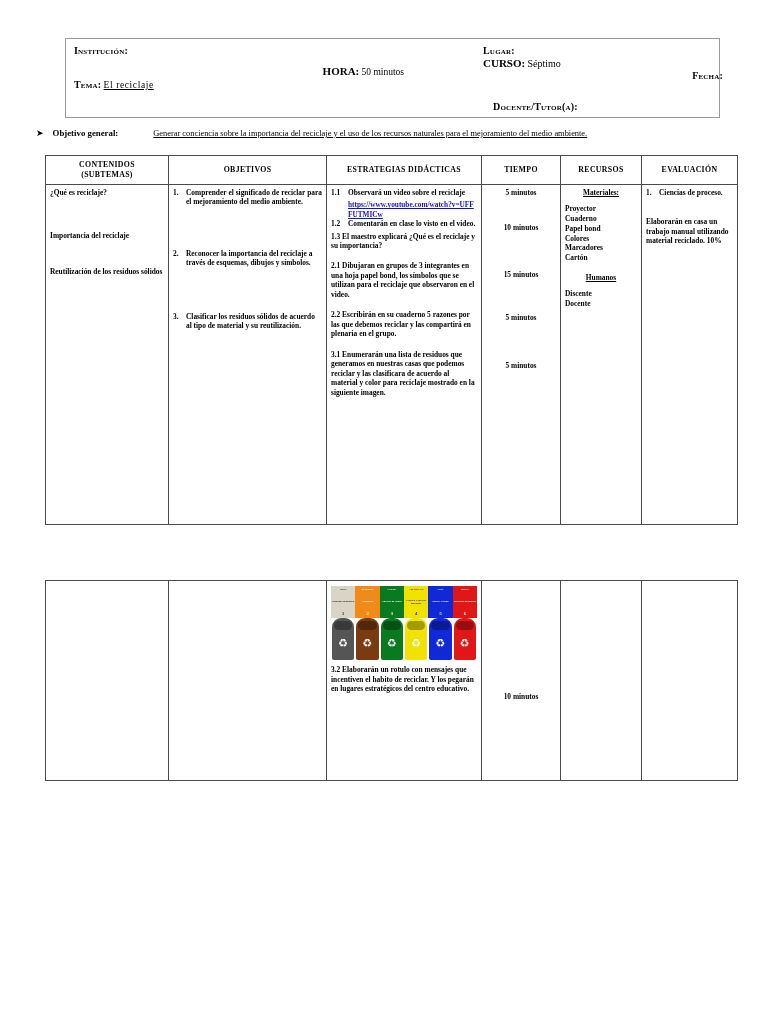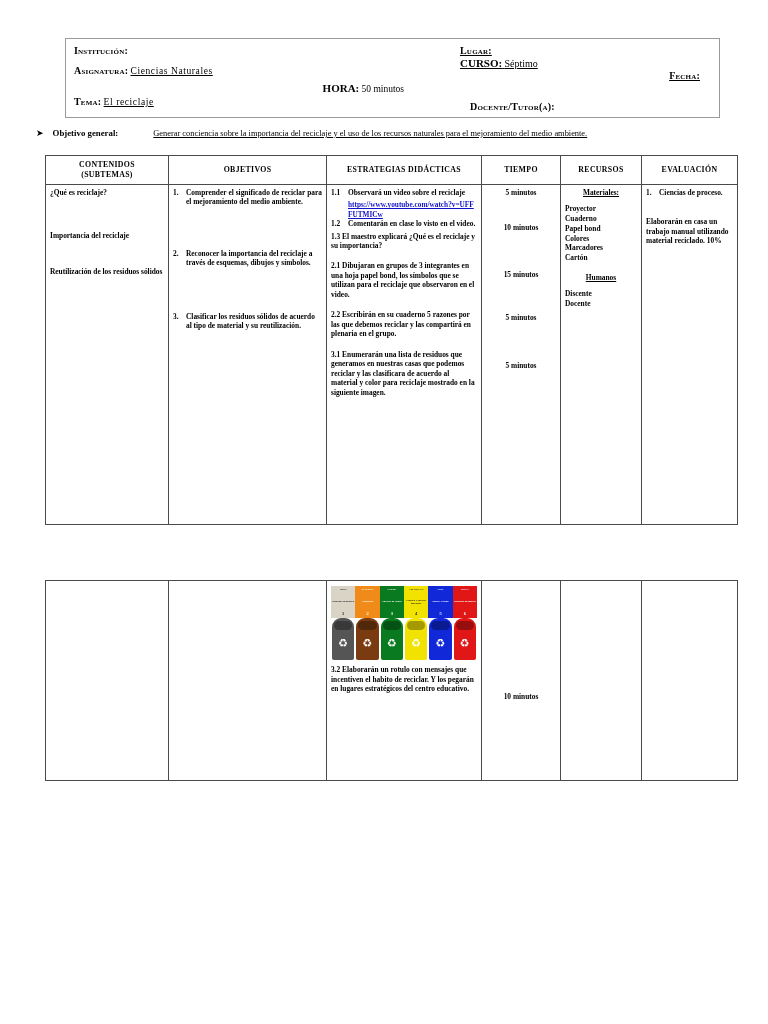--- a/index.html
+++ b/index.html
@@ -18,21 +18,21 @@
 
   
   .header-box {
     position: absolute;
     left: 65px; top: 38px;
     width: 655px; height: 80px;
     border: 1px solid #9a9a9a;
     background: #fff;
   }
   .hdr-left { position: absolute; left: 8px; top: 6px; width: 330px; }
-  .hdr-right { position: absolute; left: 394px; top: 6px; width: 240px; text-decoration: underline; }
+  .hdr-right { position: absolute; left: 417px; top: 6px; width: 240px; }
 
   .lbl-smallcaps {
     font-variant: small-caps;
     font-weight: bold;
     font-size: 10px;
     letter-spacing: .2px;
   }
   .row-inst { margin-bottom: 9px; }
   .row-asig { margin-bottom: 6px; }
   .row-hora { margin-bottom: 2px; text-align: right; }
@@ -215,24 +215,20 @@
 </head>
 <body>
 
 <div class="page">
 
   <div class="header-box">
 
     <div class="hdr-left">
       <div class="row-inst">
         <span class="lbl-smallcaps">Institución:</span>
-      </div>
-      <div class="row-asig">
-        <span class="lbl-smallcaps">Asignatura:</span>
-        <span class="val-under">Ciencias Naturales</span>
       </div>
       <div class="row-hora">
         <span class="big-label">HORA:</span>
         <span class="val-plain">50 minutos</span>
       </div>
       <div class="row-tema">
         <span class="lbl-smallcaps">Tema:</span>
         <span class="val-under">El reciclaje</span>
       </div>
     </div>

